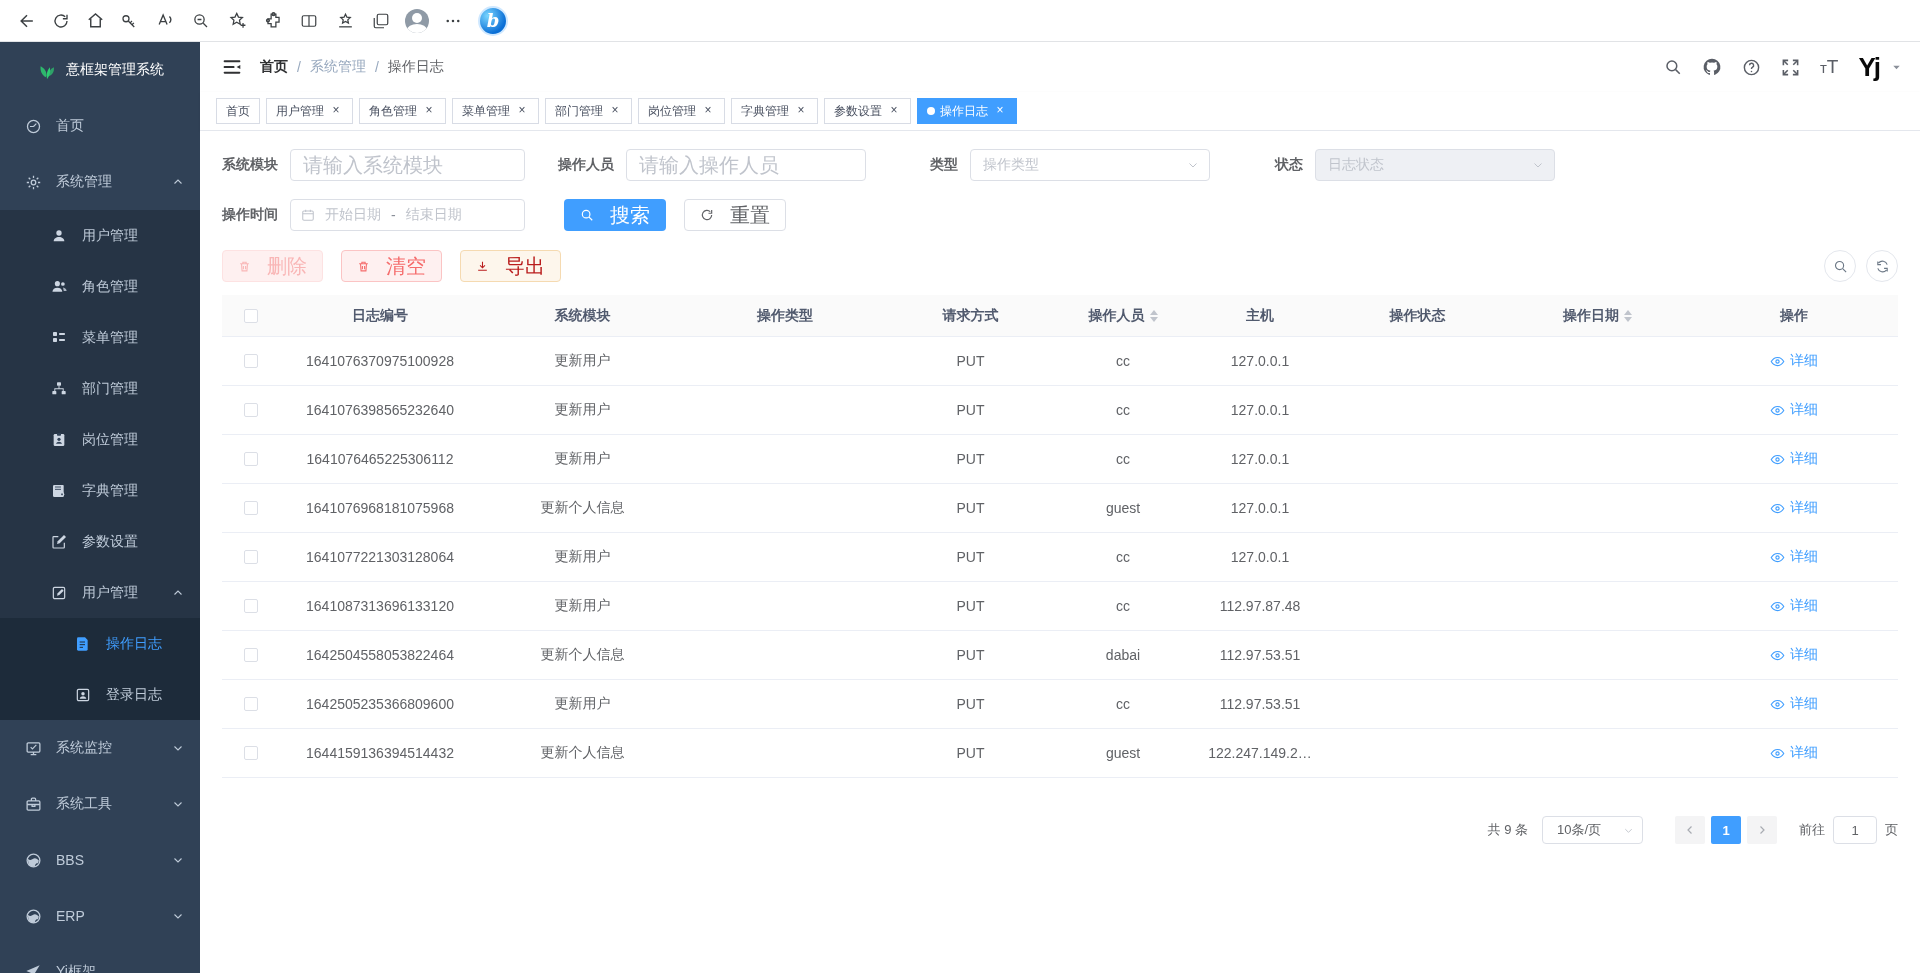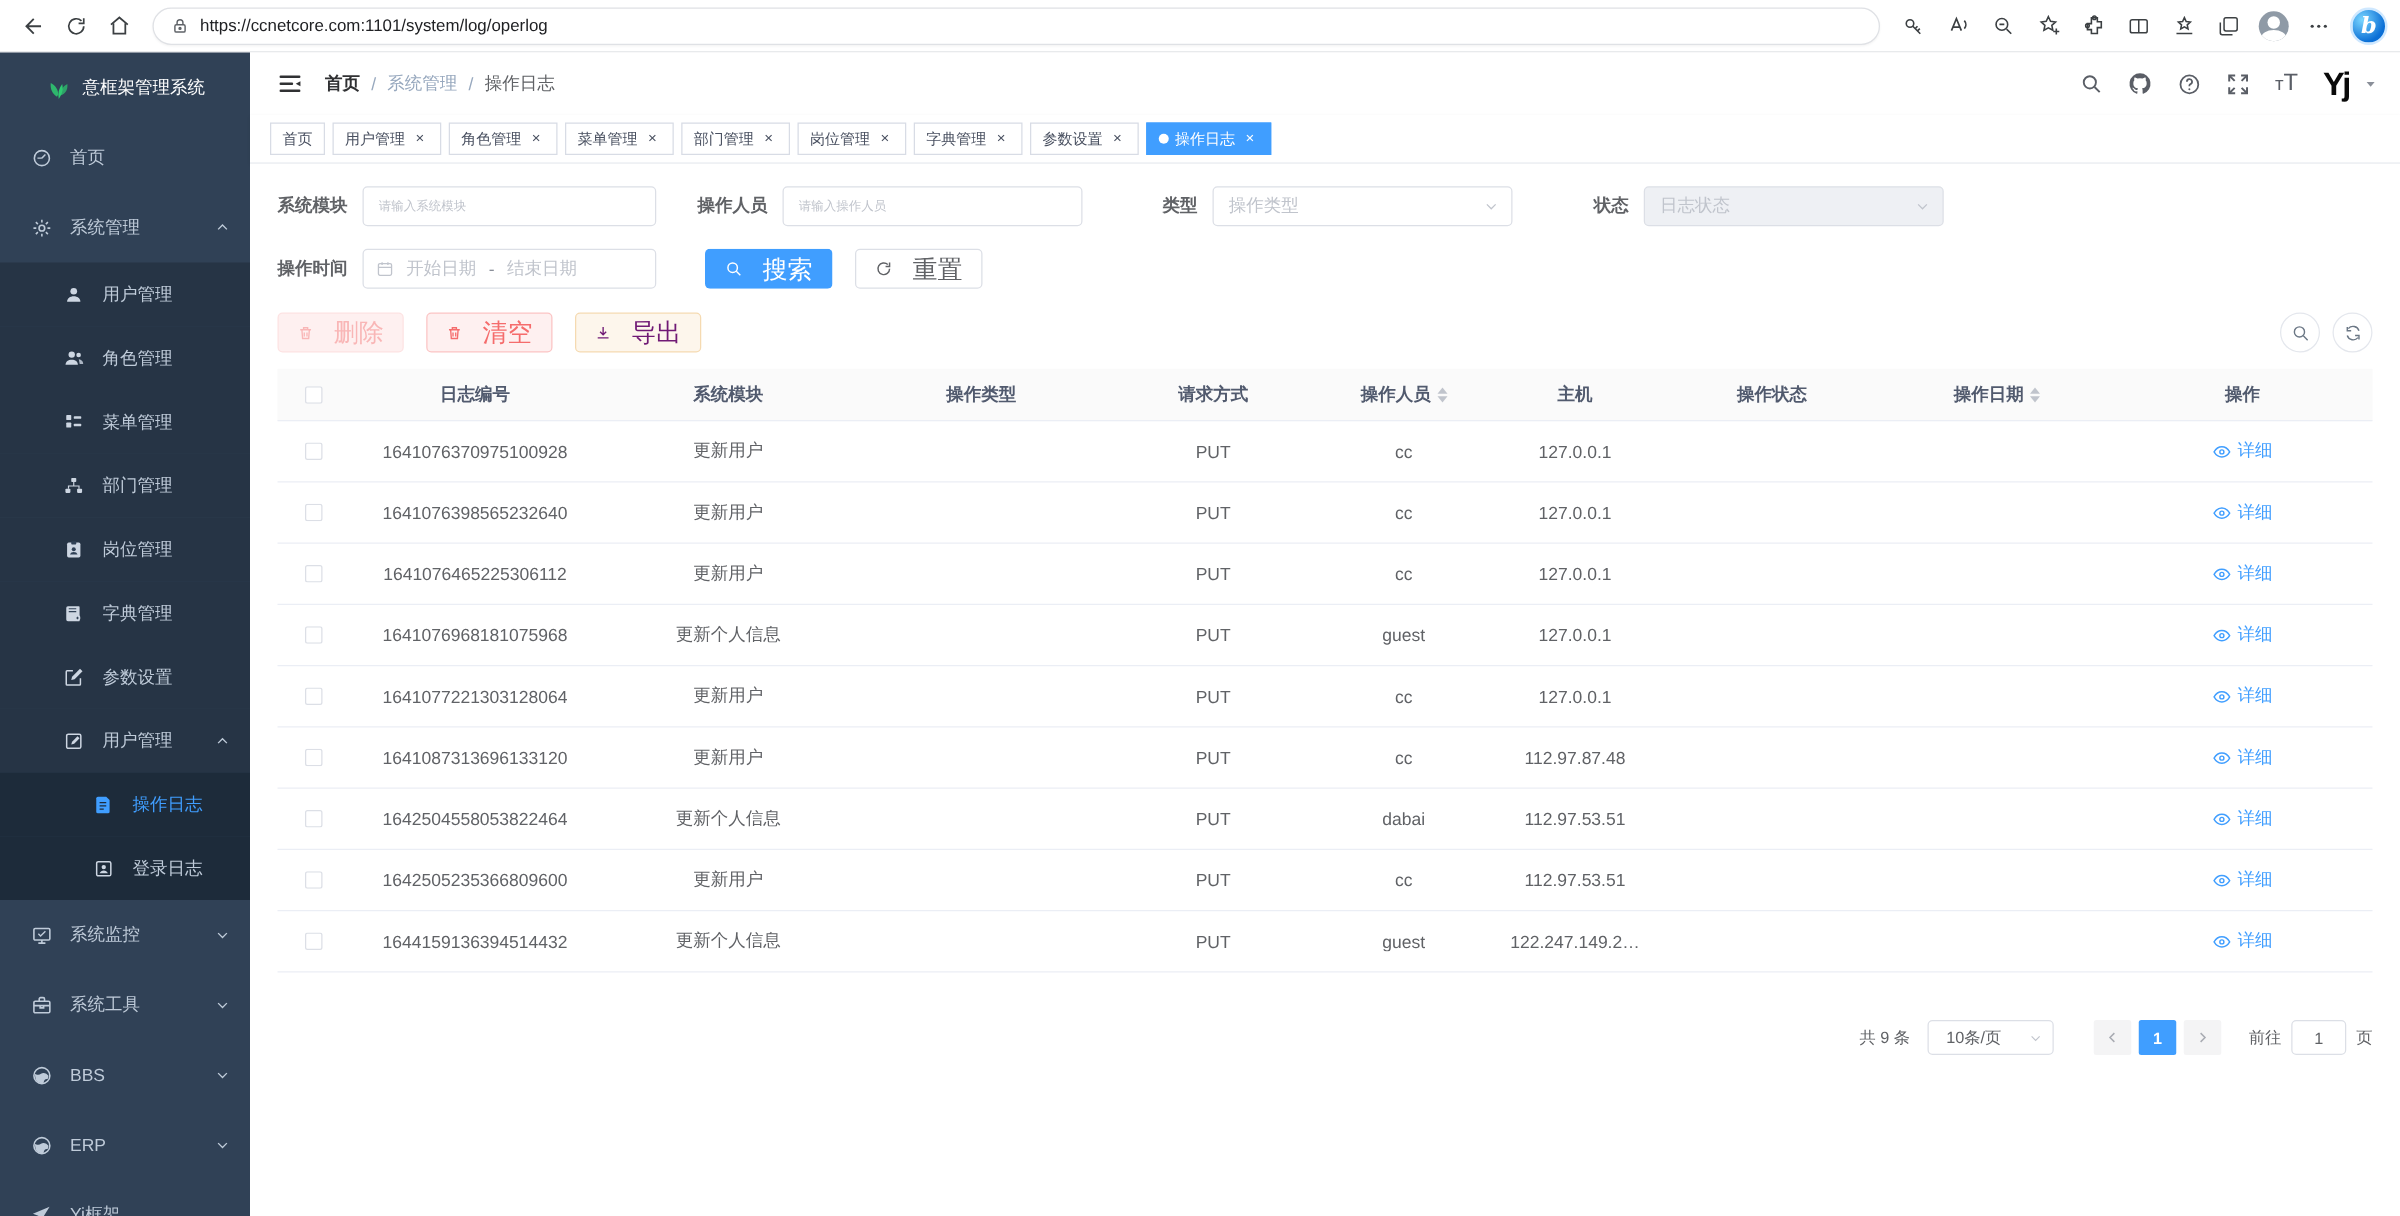--- a/index.html
+++ b/index.html
@@ -50,36 +50,36 @@
   .tag { height:26px; display:inline-flex; align-items:center; gap:5px; padding:0 9px; border:1px solid #d8dce5; background:#fff; color:#495060; font-size:12px; cursor:pointer; }
   .tag .x { width:14px; height:14px; line-height:13px; text-align:center; border-radius:50%; font-size:12px; }
   .tag.active { background:#409EFF; border-color:#409EFF; color:#fff; }
   .tag .dot { width:8px; height:8px; background:#fff; border-radius:50%; }
 
   .content { flex:1; padding:18px 22px 0; background:#fff; overflow:hidden; }
 
   
   .frow { display:flex; align-items:center; margin-bottom:18px; }
   .flabel { font-weight:700; color:#606266; margin-right:12px; white-space:nowrap; }
-  input.finput { height:32px; border:1px solid #dcdfe6; border-radius:4px; padding:0 12px; font-size:10px; color:#606266; width:235px; outline:none; font-family:inherit; }
+  input.finput { height:32px; border:1px solid #dcdfe6; border-radius:4px; padding:0 12px; font-size:20px; color:#606266; width:235px; outline:none; font-family:inherit; }
   input.finput::placeholder { color:#c0c4cc; }
   .fselect { width:240px; height:32px; border:1px solid #dcdfe6; border-radius:4px; display:flex; align-items:center; justify-content:space-between; padding:0 10px 0 12px; color:#c0c4cc; cursor:pointer; background:#fff; }
   .fselect.gray { background:#eef0f4; }
   .g2 { margin-left:33px; } .g3 { margin-left:64px; } .g4 { margin-left:65px; }
   .daterange { width:235px; height:32px; border:1px solid #dcdfe6; border-radius:4px; display:flex; align-items:center; padding:0 10px; gap:10px; color:#c0c4cc; }
   .dr-sep { color:#8a8f99; }
   .btn { height:32px; border-radius:4px; display:inline-flex; align-items:center; gap:16px; padding:0 15px; font-size:20px; cursor:pointer; border:1px solid transparent; white-space:nowrap; }
   .btn-primary { background:#409EFF; color:#fff; margin-left:39px; }
   .btn-plain { background:#fff; border-color:#dcdfe6; color:#606266; margin-left:18px; }
 
   
   .toolbar-row { display:flex; align-items:center; margin:0 0 12px; height:34px; }
   .btn-danger-disabled { background:#fef0f0; border-color:#fde2e2; color:#f9b6b6; cursor:not-allowed; }
   .btn-danger { background:#fef0f0; border-color:#fbc4c4; color:#f56c6c; margin-left:18px; }
-  .btn-warning { background:#fdf6ec; border-color:#f5dab1; color:#701a75; margin-left:18px; }
+  .btn-warning { background:#fdf6ec; border-color:#f5dab1; color:#b91c1c; margin-left:18px; }
   .tool-circles { margin-left:auto; display:flex; gap:10px; }
   .circle-btn { width:32px; height:32px; border-radius:50%; border:1px solid #e4e7ed; display:flex; align-items:center; justify-content:center; color:#6b7785; background:#fff; cursor:pointer; }
 
   
   .tbl { width:100%; color:#606266; }
   .tr { display:grid; grid-template-columns:58px 200px 205px 200px 171px 134px 140px 175px 185px 1fr; align-items:center; height:49px; border-bottom:1px solid #EBEEF5; }
   .tr.thead { height:42px; color:#515a6e; font-weight:700; background:#fafafa; }
   .td { display:flex; align-items:center; justify-content:center; white-space:nowrap; overflow:hidden; }
   .cb { width:14px; height:14px; border:1px solid #dcdfe6; border-radius:2px; background:#fff; cursor:pointer; }
   .sort { display:inline-flex; flex-direction:column; margin-left:5px; gap:2px; }
@@ -110,30 +110,20 @@
     <svg width="18" height="18" viewBox="0 0 24 24" fill="none" stroke="currentColor" stroke-width="1.8">
         <path d="M20 12a8 8 0 1 1-2.4-5.7M20 3.5V9h-5.5"></path>
       </svg>
   </div>
   <div class="chrome-btn">
     <svg width="19" height="19" viewBox="0 0 24 24" fill="none" stroke="currentColor" stroke-width="1.8">
         <path d="M3.5 11L12 3.8 20.5 11"></path>
         <path d="M6 9.5V20h12V9.5"></path>
       </svg>
   </div>
-  <div class="url-bar">
-    <span>
-      <svg width="14" height="14" viewBox="0 0 24 24" fill="none" stroke="#5f6368" stroke-width="2">
-          <rect x="5" y="10" width="14" height="10" rx="2"></rect>
-          <path d="M8 10V7a4 4 0 0 1 8 0v3"></path>
-          <circle cx="12" cy="15" r="1.3" fill="#5f6368"></circle>
-        </svg>
-    </span>
-    <span class="url-text">https://ccnetcore.com:1101/system/log/operlog</span>
-  </div>
   <div class="chrome-right">
     <div class="chrome-btn">
       <svg width="18" height="18" viewBox="0 0 24 24" fill="none" stroke="currentColor" stroke-width="1.7">
           <circle cx="8" cy="9" r="4"></circle>
           <path d="M11 12l8 8M16 17l2.5-2.5M13.5 14.5l2.5-2.5"></path>
         </svg>
     </div>
     <div class="chrome-btn">
       <svg width="19" height="19" viewBox="0 0 24 24" fill="none" stroke="currentColor" stroke-width="1.7">
           <path d="M4 17L9 5l5 12M5.8 13.5h6.4"></path>

